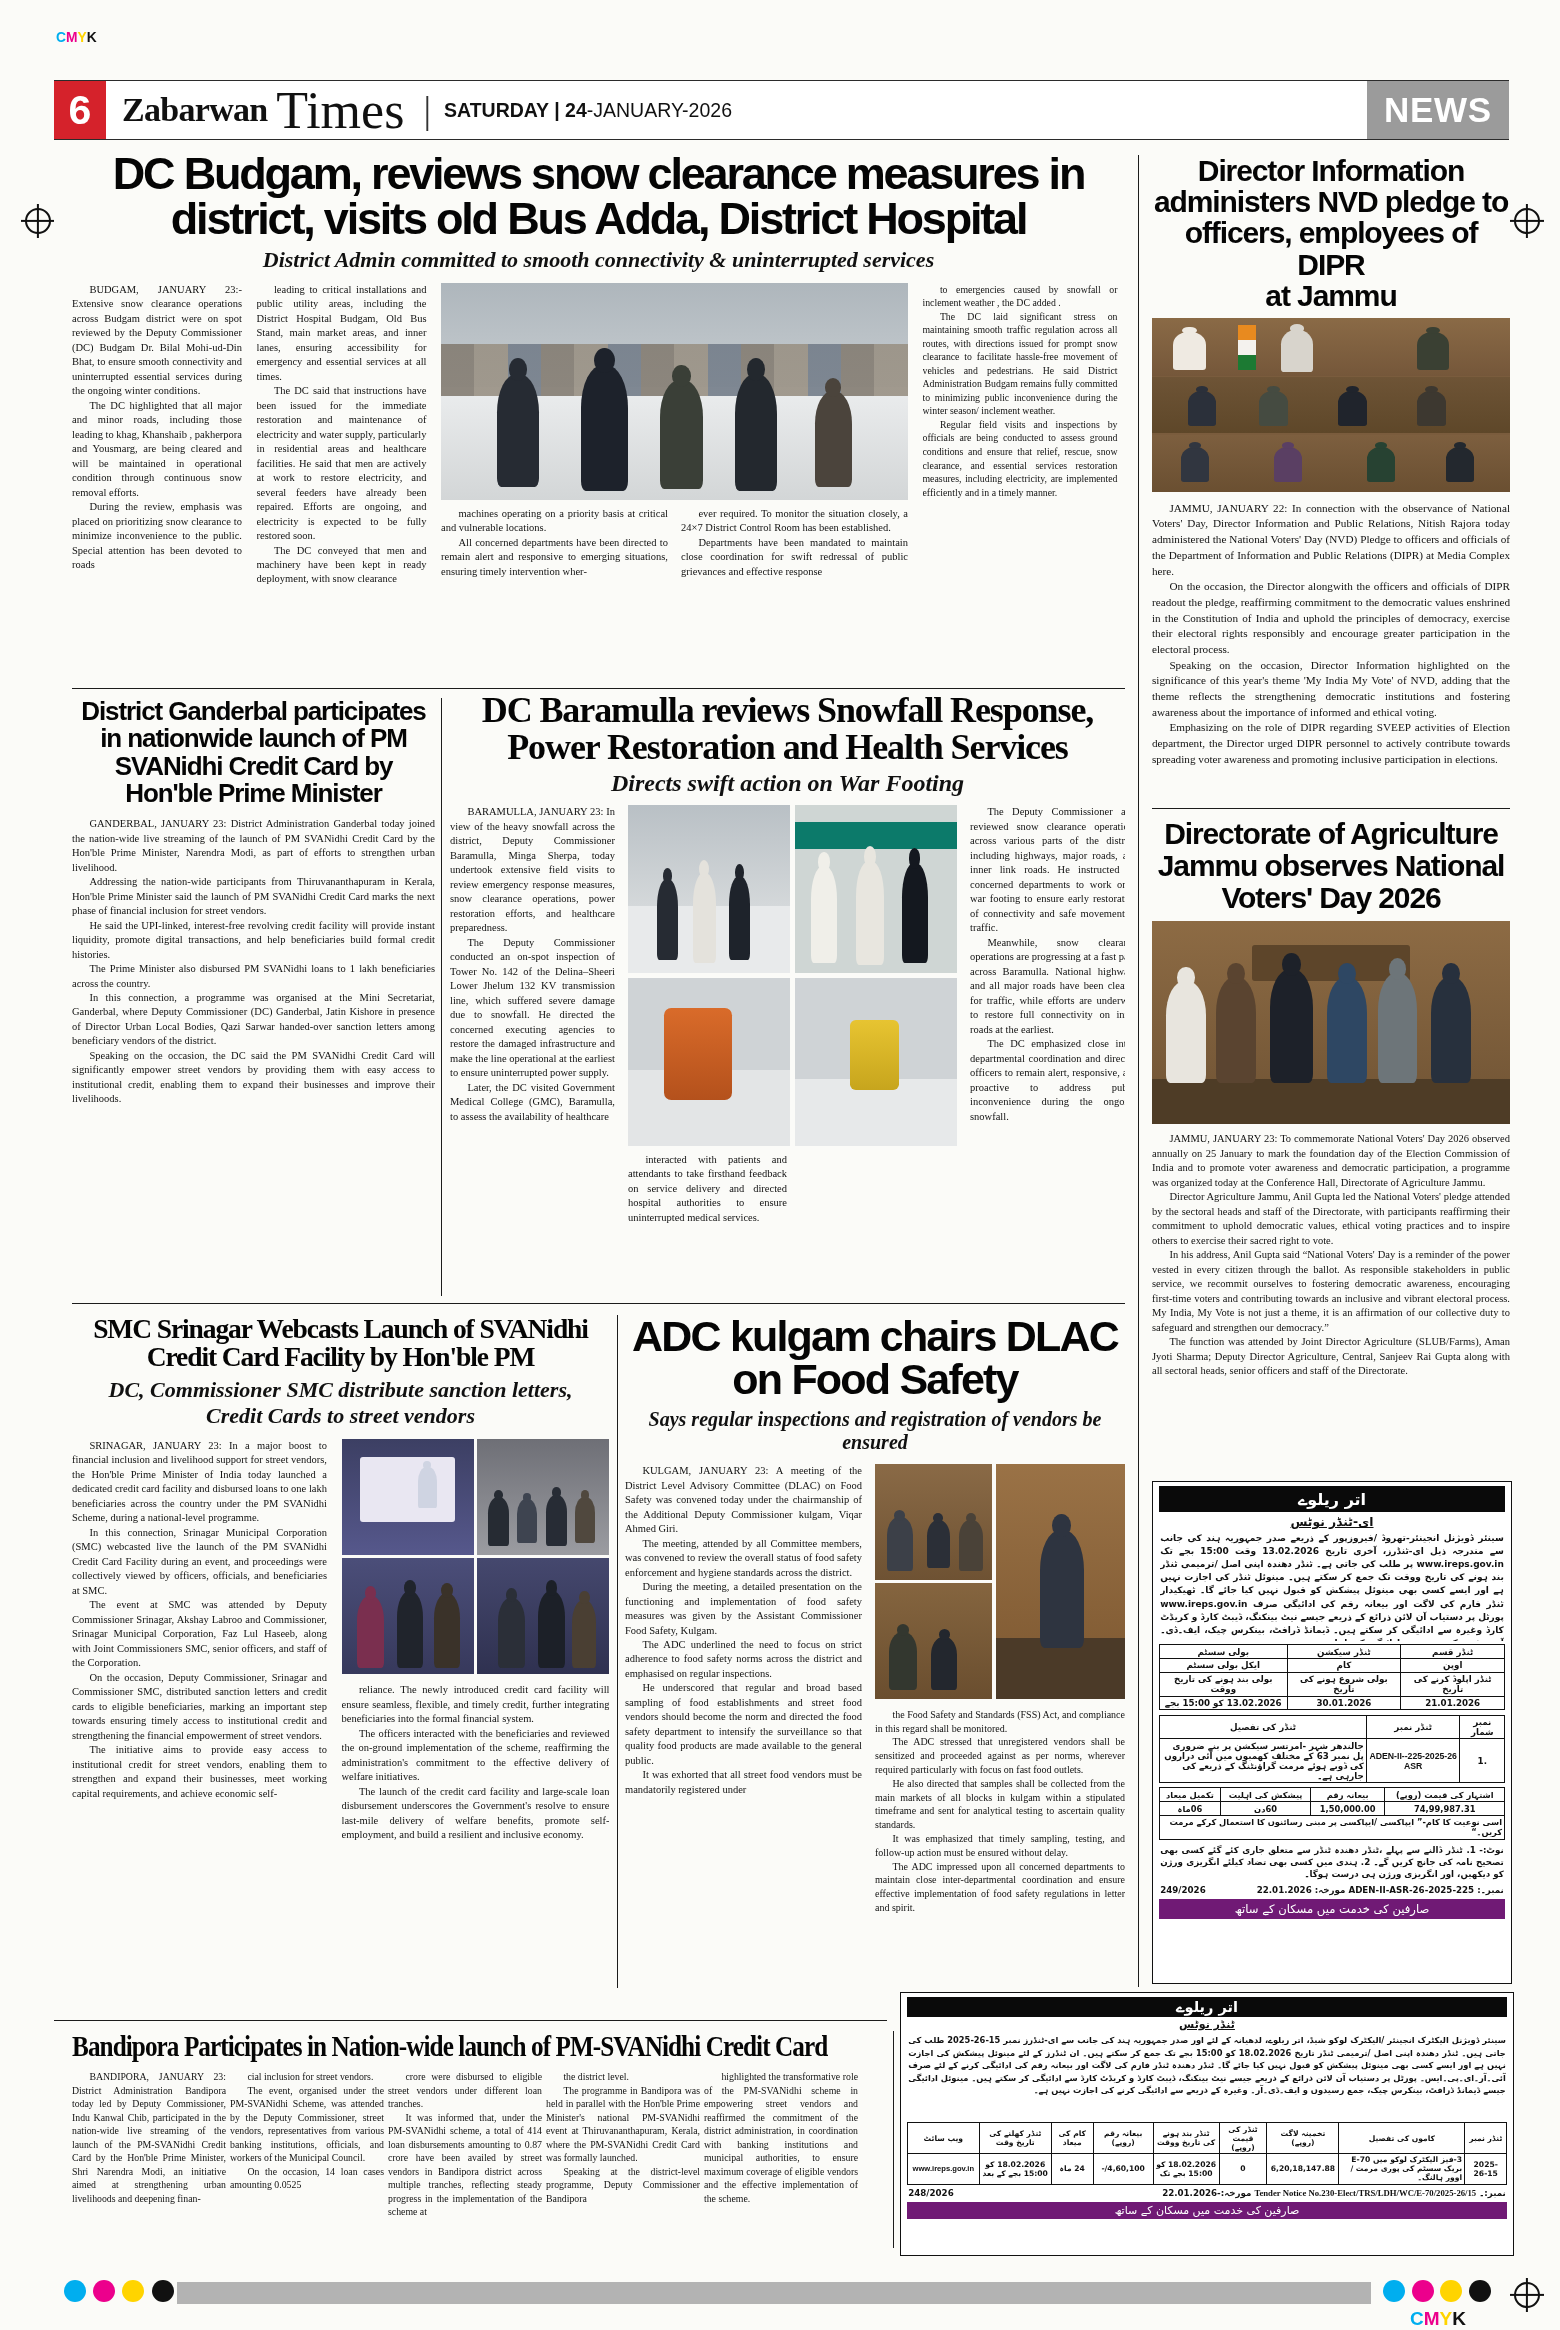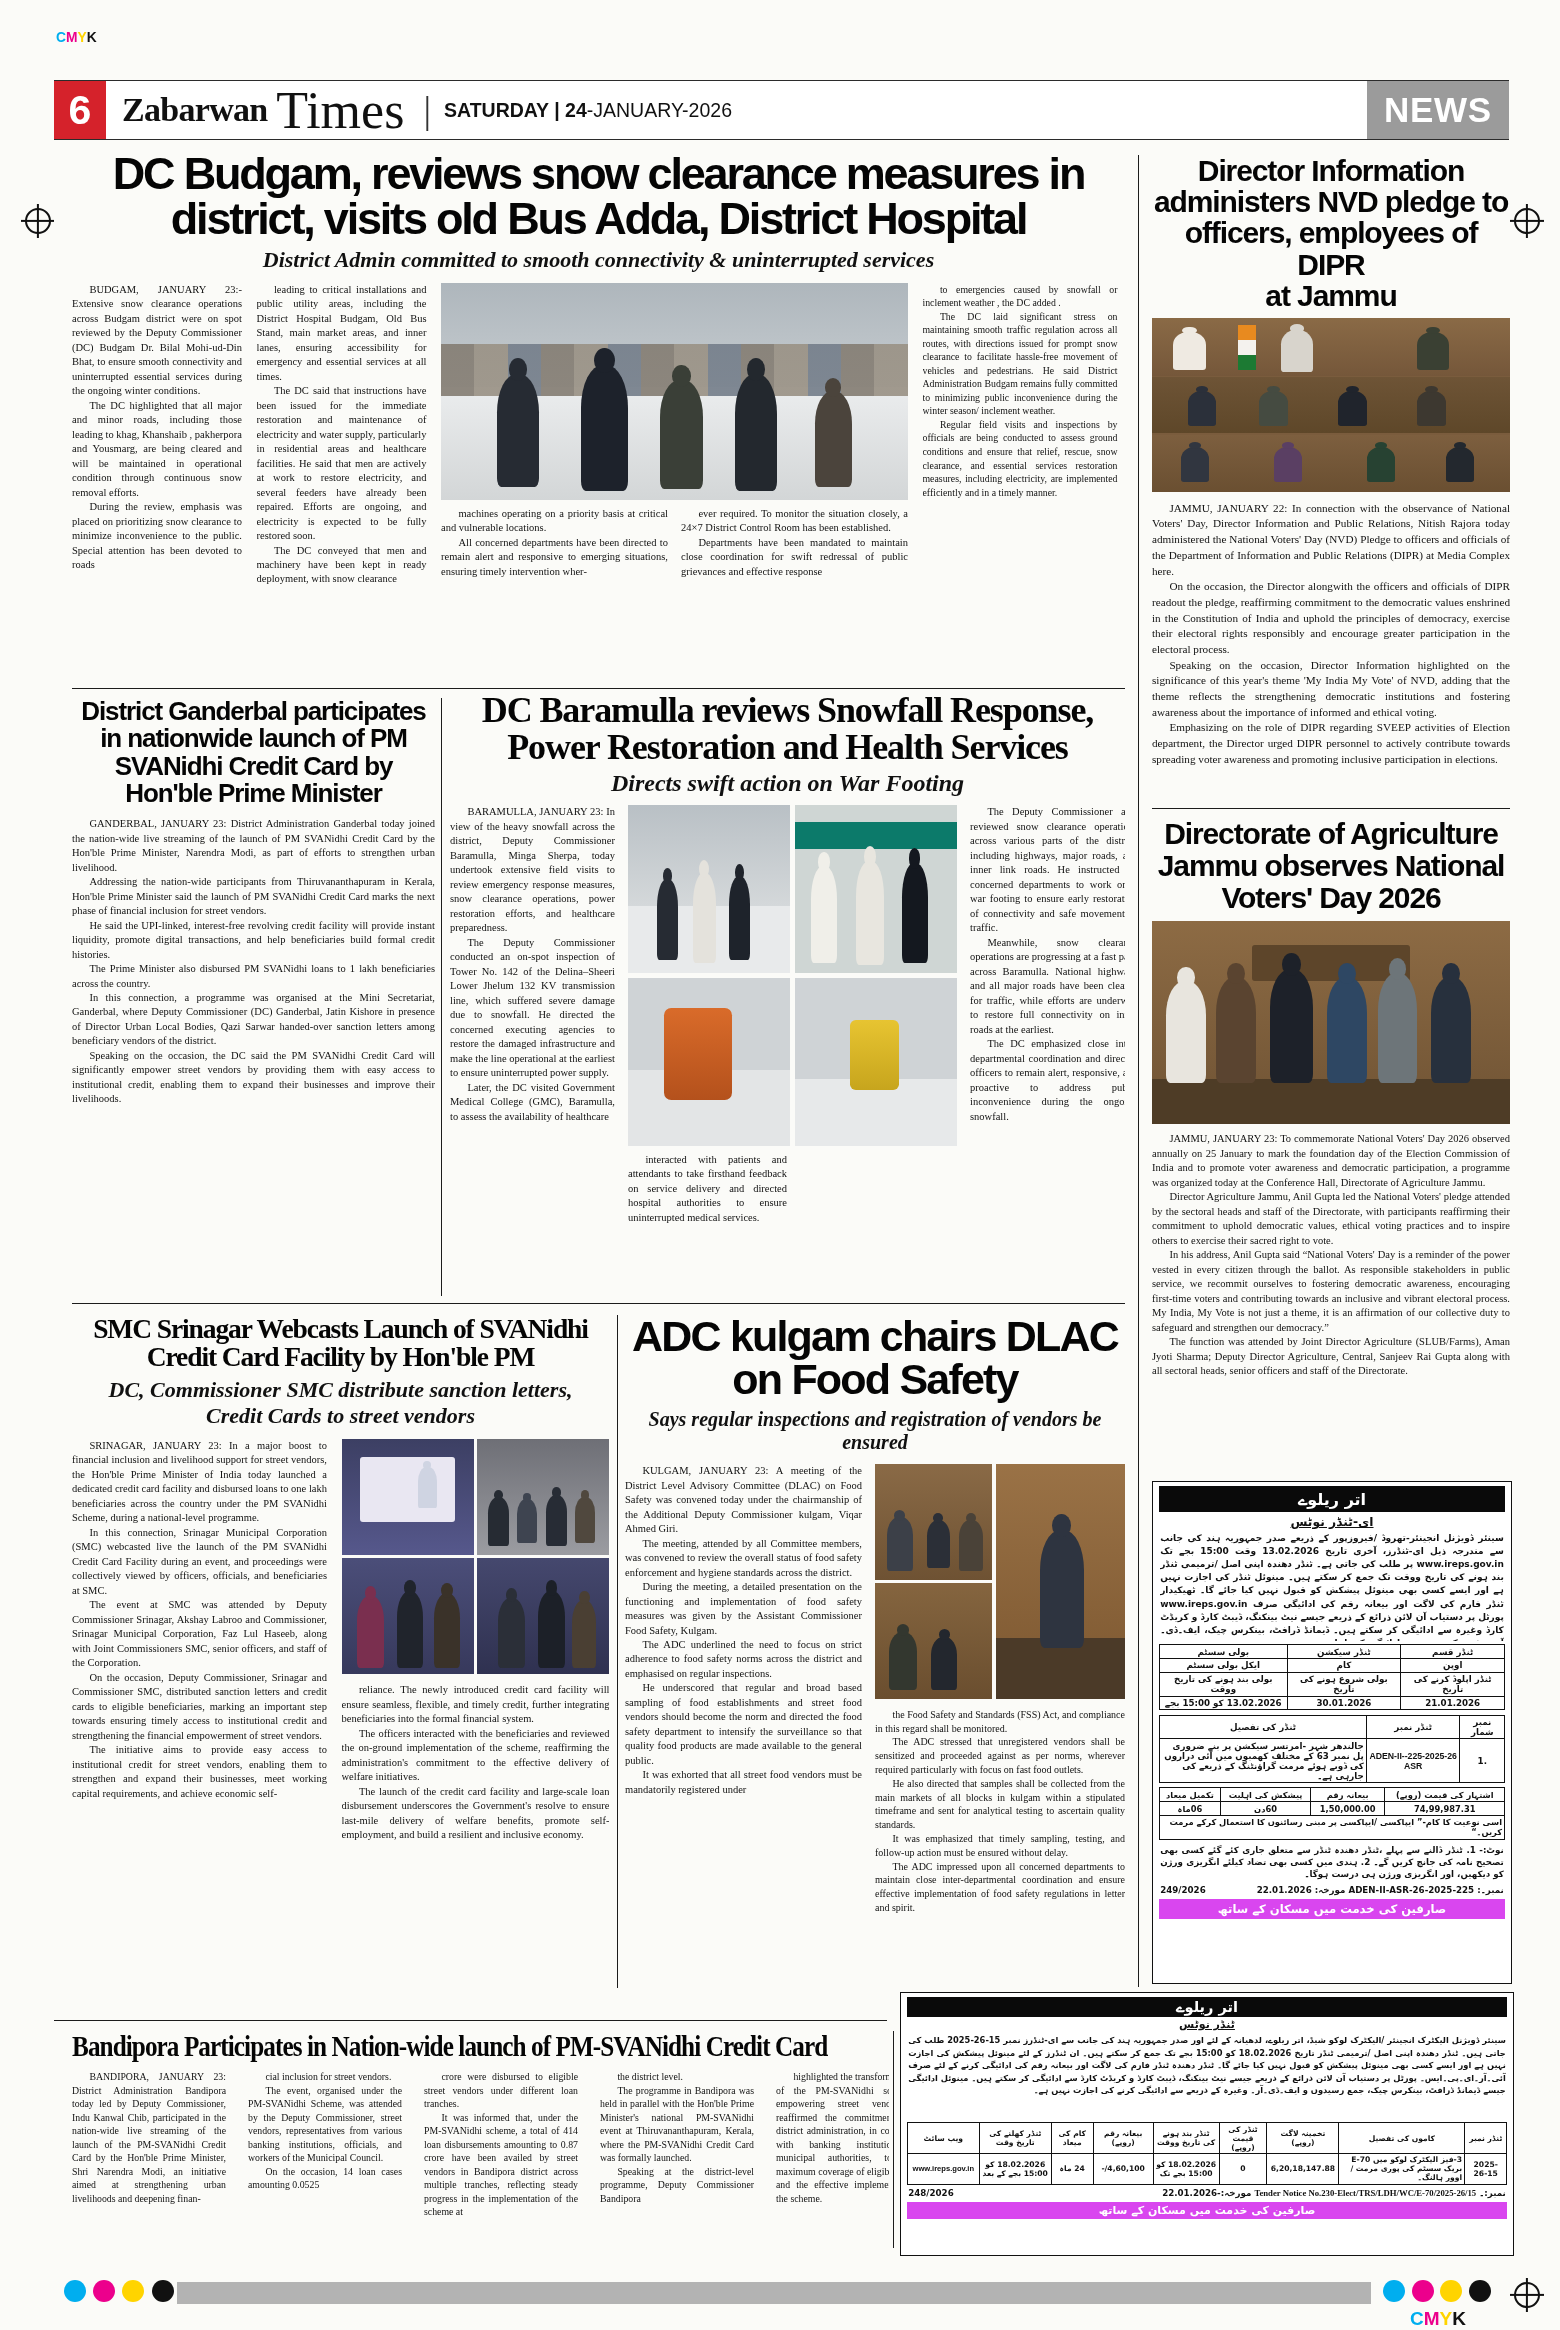--- a/index.html
+++ b/index.html
@@ -40,21 +40,21 @@
   .fg{position:absolute;background:#262b33;border-radius:46% 46% 10% 10% / 34% 34% 8% 8%;}
   .fg::before{content:"";position:absolute;left:28%;top:-14%;width:44%;height:20%;border-radius:50%;background:inherit;}
   
   .tender{border:1.4px solid #111;background:#fff;direction:rtl;font-family:"DejaVu Sans",sans-serif;}
   .tender-org{background:#0a0a0a;color:#fff;text-align:center;font-weight:bold;}
   .tender-title{text-align:center;font-weight:bold;text-decoration:underline;}
   .tender-para{font-weight:bold;text-align:justify;overflow:hidden;}
   .tender table{border-collapse:collapse;width:100%;direction:rtl;}
   .tender th,.tender td{border:1.1px solid #111;font-weight:bold;text-align:center;padding:1.4px 2.2px;}
   .tender-ref{display:flex;justify-content:space-between;align-items:center;font-weight:bold;direction:rtl;}
-  .tender-foot{background:#d946ef;color:#fff;text-align:center;font-weight:bold;}
+  .tender-foot{background:#701a75;color:#fff;text-align:center;font-weight:normal;}
   
   .regmark{width:22px;height:22px;border:2.2px solid #111;border-radius:50%;}
   .regmark::before{content:"";position:absolute;left:-5.8px;right:-5.8px;top:50%;height:2.2px;background:#111;transform:translateY(-50%);}
   .regmark::after{content:"";position:absolute;top:-5.8px;bottom:-5.8px;left:50%;width:2.2px;background:#111;transform:translateX(-50%);}
   .dot{border-radius:50%;width:22px;height:22px;display:inline-block;}
 </style>
 </head>
 <body>
 
 <div class="page">
@@ -401,21 +401,21 @@
     <div class="tender-ref" style="font-size:8.7px;margin:4.3px 7.2px 0 7.2px;">
       <span><span>نمبر۔: 225-2025-26-ADEN-II-ASR</span> <span>مورخہ: 22.01.2026</span></span>
       <span>249/2026</span>
     </div>
     <div class="tender-foot" style="font-size:11.6px;padding:2.9px 0;margin:4.3px 5.8px;">صارفین کی خدمت میں مسکان کے ساتھ</div>
   </div>
 
   <div class="abs hrule" style="left:54px;top:2020px;width:833px;"></div>
   <div class="abs" style="left:72px;top:2031px;width:817px;">
     <div class="hl-serif" style="font-size:30px;letter-spacing:-1.1px;white-space:nowrap;transform:scaleX(0.84);transform-origin:left center;text-align:left;">Bandipora Participates in Nation-wide launch of PM-SVANidhi Credit Card</div>
-    <div class="cols" style="gap:22px;margin-top:8.7px;height:174px;overflow:hidden;">
+    <div class="cols" style="gap:4px;margin-top:8.7px;height:174px;overflow:hidden;">
       <div class="paras body-sm" style="width:154px;flex:none;">
           <p>BANDIPORA, JANUARY 23: District Administration Bandipora today led by Deputy Commissioner, Indu Kanwal Chib, participated in the nation-wide live streaming of the launch of the PM-SVANidhi Credit Card by the Hon'ble Prime Minister, Shri Narendra Modi, an initiative aimed at strengthening urban livelihoods and deepening finan-</p>
         </div>
       <div class="paras body-sm" style="width:154px;flex:none;">
           <p>cial inclusion for street vendors.</p>
           <p>The event, organised under the PM-SVANidhi Scheme, was attended by the Deputy Commissioner, street vendors, representatives from various banking institutions, officials, and workers of the Municipal Council.</p>
           <p>On the occasion, 14 loan cases amounting    0.0525</p>
         </div>
       <div class="paras body-sm" style="width:154px;flex:none;">
           <p>crore were disbursed to eligible street vendors under different loan tranches.</p>

